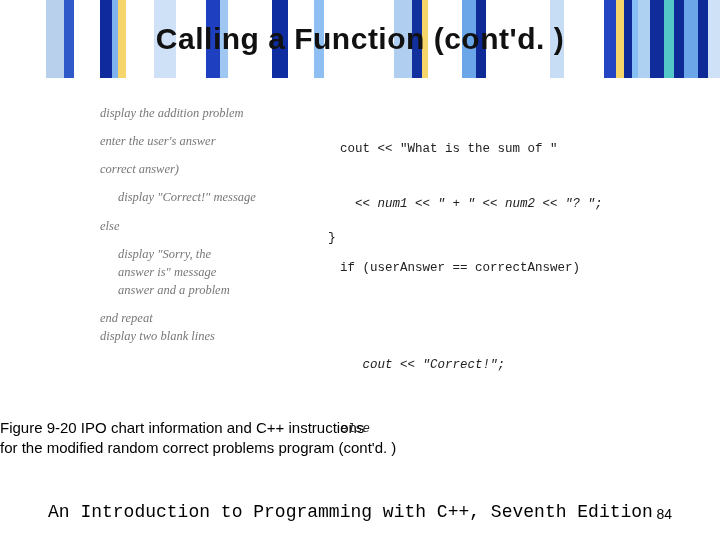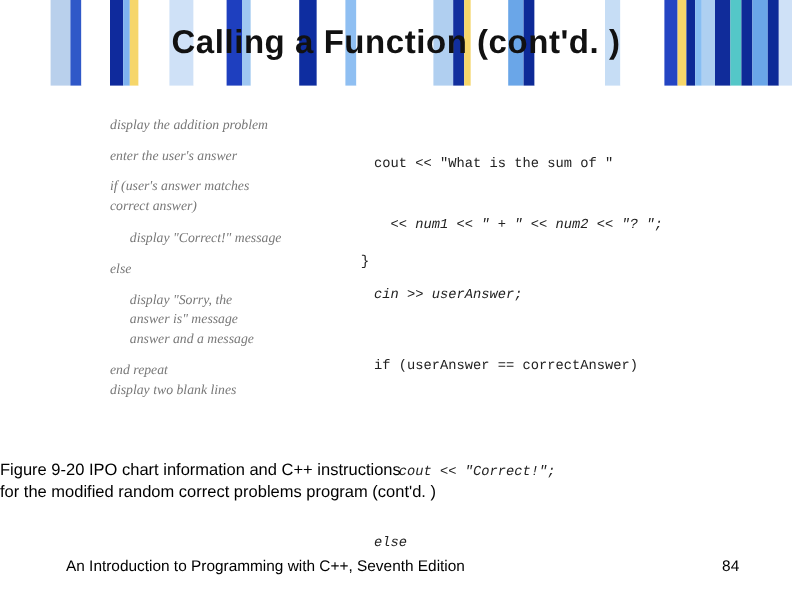--- a/index.html
+++ b/index.html
@@ -8,21 +8,21 @@
   .header-band { position: absolute; top: 0; left: 0; width: 720px; height: 78px; overflow: hidden; }
   .stripe { position: absolute; top: 0; height: 78px; }
   .title { position: absolute; top: 22px; left: 0; width: 720px; text-align: center; font-size: 30px; font-weight: bold; color: #111; font-family: Verdana, Geneva, sans-serif; letter-spacing: 0.5px; }
   .content { position: absolute; top: 104px; left: 100px; width: 540px; display: flex; gap: 30px; }
   .pseudo-col { width: 210px; font-family: "Segoe Script","Comic Sans MS",cursive; font-style: italic; color: #777; font-size: 12.5px; line-height: 1.45; }
   .pseudo-col .ind1 { padding-left: 18px; }
   .code-col { width: 300px; font-family: "Courier New", monospace; color: #222; font-size: 12.5px; line-height: 1.45; white-space: pre; }
   .row { margin-bottom: 10px; font-style: italic; }
   .brace { position: absolute; left: 328px; top: 230px; font-family: "Courier New", monospace; font-size: 13px; color: #222; }
   .caption { position: absolute; top: 418px; left: 0; width: 720px; text-align: left; font-size: 15px; color: #000; line-height: 1.35; }
-  .footer-left { position: absolute; bottom: 18px; left: 60px; font-size: 14px; color: #000; }
+  .footer-left { position: absolute; bottom: 18px; left: 48px; font-size: 18px; color: #000; font-family: Liberation Mono, monospace; }
   .footer-right { position: absolute; bottom: 18px; right: 48px; font-size: 14px; color: #000; }
 </style>
 </head>
 <body>
 
 <div class="slide">
 
   <div class="header-band" id="header-band">
       <div class="stripe" style="left: 0px; width: 46px; background: rgb(255, 255, 255);"></div>
       <div class="stripe" style="left: 46px; width: 18px; background: rgb(185, 208, 236);"></div>
@@ -62,35 +62,33 @@
       <div class="stripe" style="left: 698px; width: 10px; background: rgb(13, 42, 151);"></div>
       <div class="stripe" style="left: 708px; width: 12px; background: rgb(207, 225, 247);"></div>
     </div>
 
   <div class="title">Calling a Function (cont'd. )</div>
 
   <div class="content">
     <div class="pseudo-col">
       <div class="row">display the addition problem</div>
       <div class="row">enter the user's answer</div>
-      <div>if (user's answer matches</div>
       <div class="row">correct answer)</div>
       <div class="row ind1">display "Correct!" message</div>
       <div class="row">else</div>
       <div class="ind1">display "Sorry, the</div>
       <div class="ind1">answer is" message</div>
-      <div class="row ind1">answer and a message</div>
+      <div class="row ind1">answer and a problem</div>
       <div>end repeat</div>
       <div>display two blank lines</div>
     </div>
 
     <div class="code-col">
       <div>cout &lt;&lt; "What is the sum of "</div>
       <div class="row">  &lt;&lt; num1 &lt;&lt; " + " &lt;&lt; num2 &lt;&lt; "? ";</div>
-      <div class="row">cin &gt;&gt; userAnswer;</div>
       <div>if (userAnswer == correctAnswer)</div>
       <div style="height:6px"></div>
       <div class="row">   cout &lt;&lt; "Correct!";</div>
       <div class="row">else</div>
       
       
       
       
       
       

